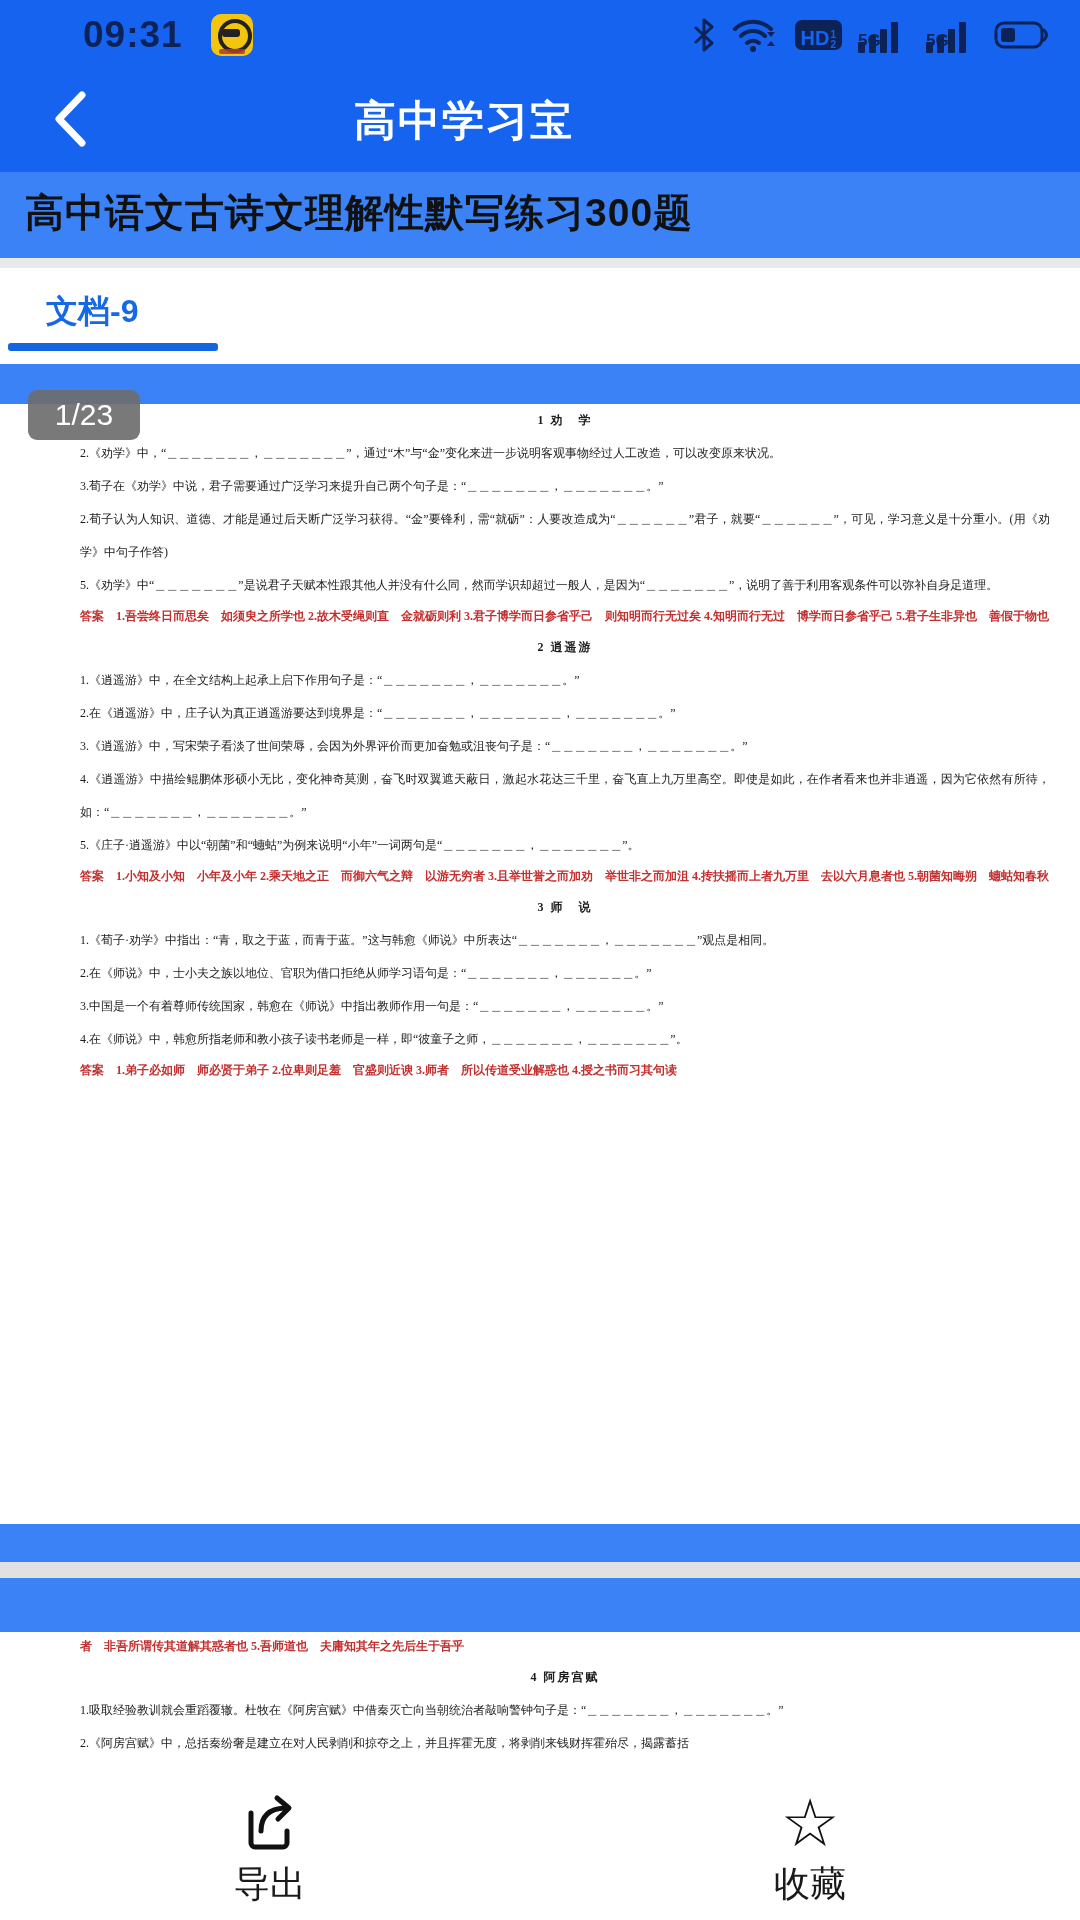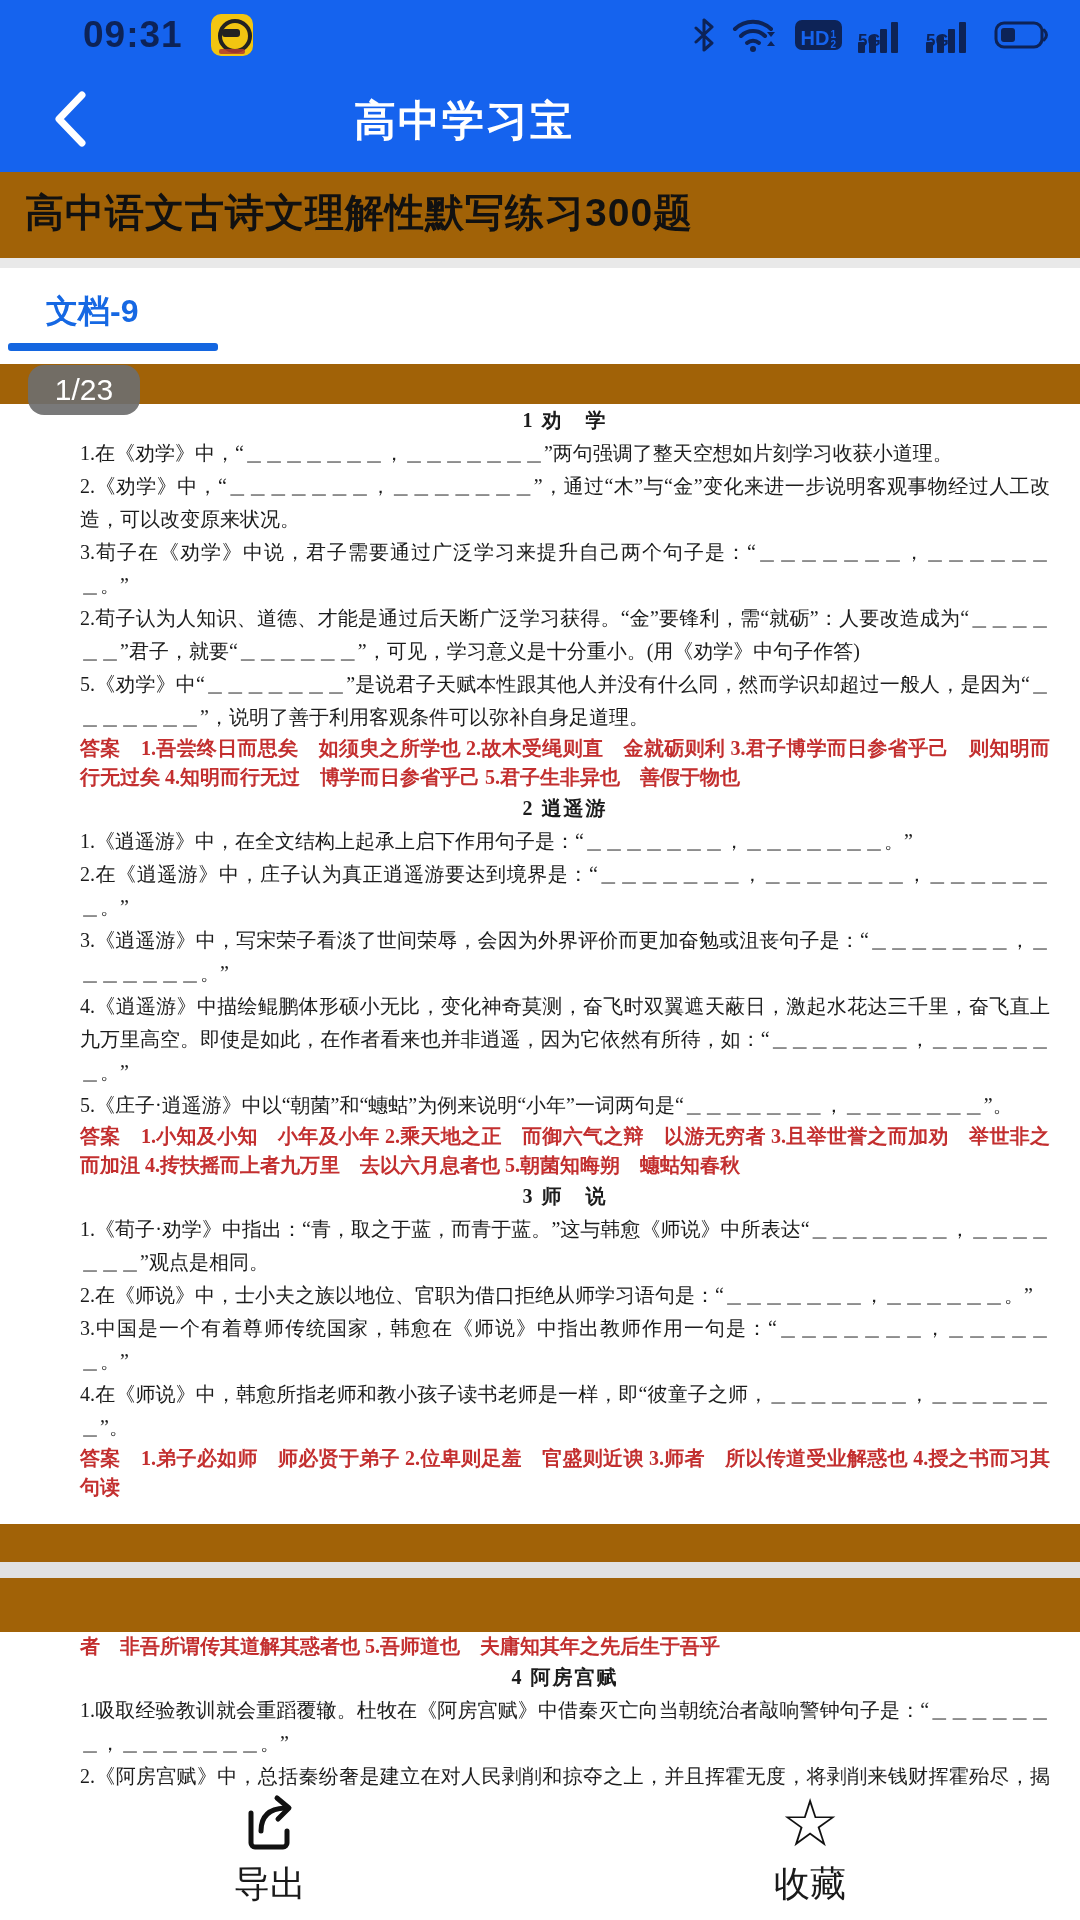--- a/index.html
+++ b/index.html
@@ -1,16 +1,16 @@
 <!DOCTYPE html>
 <html><head>
 <meta charset="utf-8">
 <style>
   html,body{margin:0;padding:0;background:#555;}
-  #screen{position:relative;width:1080px;height:1920px;background:#a16207;overflow:hidden;
+  #screen{position:relative;width:1080px;height:1920px;background:#3b82f6;overflow:hidden;
           font-family:"Liberation Sans",sans-serif;}
 
   
   #bluezone{position:absolute;top:0;left:0;width:1080px;height:172px;background:#1563ee;}
   #statusbar{position:absolute;top:0;left:0;width:1080px;height:70px;display:flex;align-items:center;}
   .time{color:#0d2357;font-size:37px;font-weight:bold;margin-left:83px;letter-spacing:1px;}
   .appicon{width:42px;height:42px;background:#f2c511;border-radius:10px;margin-left:28px;position:relative;}
   .appicon .ring{position:absolute;left:7px;top:5px;width:26px;height:26px;border:4px solid #222;border-radius:50%;}
   .appicon .bar{position:absolute;left:11px;top:15px;width:18px;height:8px;background:#222;border-radius:3px;}
   .appicon .dots{position:absolute;left:8px;bottom:2px;width:26px;height:5px;background:#b03a2e;border-radius:2px;opacity:.85;}
@@ -30,28 +30,28 @@
   
   #doctitle{position:absolute;top:186px;left:25px;width:1030px;color:#111;font-size:39px;font-weight:bold;letter-spacing:1px;}
   #titledivider{position:absolute;top:258px;left:0;width:1080px;height:10px;background:#e9e9e9;}
   #tabbar{position:absolute;top:268px;left:0;width:1080px;height:96px;background:#fff;}
   #tab1{position:absolute;left:46px;top:22px;color:#1668e3;font-size:32px;font-weight:bold;}
   #tabline{position:absolute;left:8px;top:75px;width:210px;height:8px;background:#1466e0;border-radius:3px;}
 
   
   .docpage{position:absolute;left:0;width:1080px;background:#fff;color:#1c1c1c;
            font-family:"Liberation Serif","DejaVu Serif",serif;
-           font-size:20px;line-height:33px;text-align:justify;overflow:hidden;}
+           font-size:12px;line-height:33px;text-align:justify;overflow:hidden;}
   #page1{top:404px;height:1120px;padding:0 30px 0 80px;width:970px;}
   #page2{top:1632px;height:288px;padding:0 30px 0 80px;width:970px;}
   .blk{margin:0;}
   .blk.heading{text-align:center;font-weight:bold;white-space:pre-wrap;letter-spacing:2px;}
   .blk.answer{color:#c32f2f;line-height:29px;font-weight:bold;}
-  #pagebadge{position:absolute;top:365px;left:28px;width:112px;height:50px;background:rgba(110,110,110,.92);
-             border-radius:16px;color:#fff;font-size:30px;display:flex;align-items:center;justify-content:center;
+  #pagebadge{position:absolute;top:390px;left:28px;width:112px;height:50px;background:rgba(110,110,110,.92);
+             border-radius:9px;color:#fff;font-size:30px;display:flex;align-items:center;justify-content:center;
              font-family:"Liberation Sans",sans-serif;}
   #pagegap{position:absolute;top:1562px;left:0;width:1080px;height:16px;background:#e1e1e1;}
 
   
   #toolbar{position:absolute;top:1790px;left:0;width:1080px;height:130px;background:#ffffff;display:flex;}
   .tool{flex:1;display:flex;flex-direction:column;align-items:center;justify-content:flex-start;cursor:pointer;}
   .tool .ticon{height:68px;display:flex;align-items:center;justify-content:center;}
   .tool .tlabel{font-size:36px;color:#1a1a1a;margin-top:2px;}
   .star-glyph{font-size:66px;line-height:66px;color:#111;font-family:"DejaVu Sans",sans-serif;}
 </style>
@@ -125,21 +125,20 @@
 
   <div id="doctitle">高中语文古诗文理解性默写练习300题</div>
   <div id="titledivider"></div>
   <div id="tabbar">
     <span id="tab1">文档-9</span>
     <span id="tabline"></span>
   </div>
 
   <div id="page1" class="docpage">
       <p class="blk heading">1 劝　学</p>
-      <p class="blk para">1.在《劝学》中，“＿＿＿＿＿＿＿，＿＿＿＿＿＿＿”两句强调了整天空想如片刻学习收获小道理。</p>
       <p class="blk para">2.《劝学》中，“＿＿＿＿＿＿＿，＿＿＿＿＿＿＿”，通过“木”与“金”变化来进一步说明客观事物经过人工改造，可以改变原来状况。</p>
       <p class="blk para">3.荀子在《劝学》中说，君子需要通过广泛学习来提升自己两个句子是：“＿＿＿＿＿＿＿，＿＿＿＿＿＿＿。”</p>
       <p class="blk para">2.荀子认为人知识、道德、才能是通过后天断广泛学习获得。“金”要锋利，需“就砺”：人要改造成为“＿＿＿＿＿＿”君子，就要“＿＿＿＿＿＿”，可见，学习意义是十分重小。(用《劝学》中句子作答)</p>
       <p class="blk para">5.《劝学》中“＿＿＿＿＿＿＿”是说君子天赋本性跟其他人并没有什么同，然而学识却超过一般人，是因为“＿＿＿＿＿＿＿”，说明了善于利用客观条件可以弥补自身足道理。</p>
       <p class="blk answer">答案　1.吾尝终日而思矣　如须臾之所学也 2.故木受绳则直　金就砺则利 3.君子博学而日参省乎己　则知明而行无过矣 4.知明而行无过　博学而日参省乎己 5.君子生非异也　善假于物也</p>
       <p class="blk heading">2 逍遥游</p>
       <p class="blk para">1.《逍遥游》中，在全文结构上起承上启下作用句子是：“＿＿＿＿＿＿＿，＿＿＿＿＿＿＿。”</p>
       <p class="blk para">2.在《逍遥游》中，庄子认为真正逍遥游要达到境界是：“＿＿＿＿＿＿＿，＿＿＿＿＿＿＿，＿＿＿＿＿＿＿。”</p>
       <p class="blk para">3.《逍遥游》中，写宋荣子看淡了世间荣辱，会因为外界评价而更加奋勉或沮丧句子是：“＿＿＿＿＿＿＿，＿＿＿＿＿＿＿。”</p>
       <p class="blk para">4.《逍遥游》中描绘鲲鹏体形硕小无比，变化神奇莫测，奋飞时双翼遮天蔽日，激起水花达三千里，奋飞直上九万里高空。即使是如此，在作者看来也并非逍遥，因为它依然有所待，如：“＿＿＿＿＿＿＿，＿＿＿＿＿＿＿。”</p>

